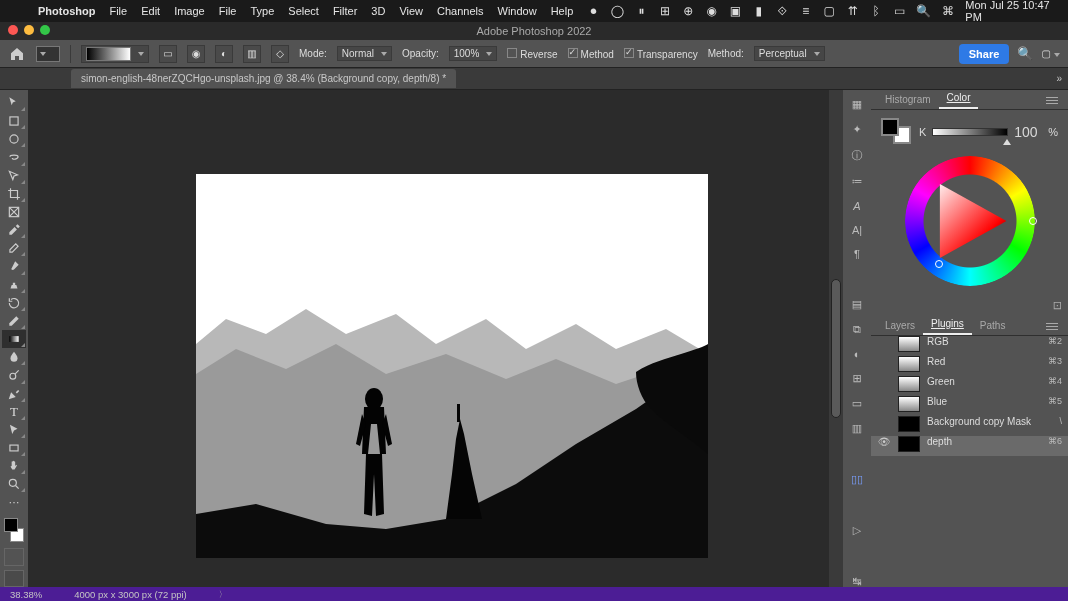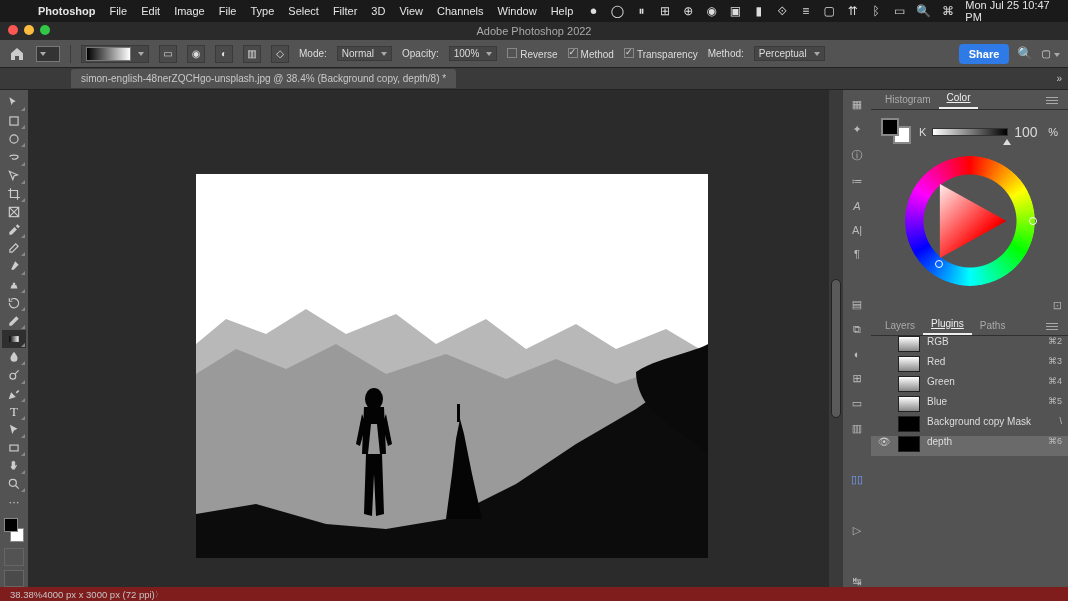--- a/index.html
+++ b/index.html
@@ -86,21 +86,21 @@
   
   .chan-panel{flex:1;display:flex;flex-direction:column;}
   .chan-row{display:flex;align-items:flex-start;height:20px;padding:0 6px;gap:7px;font-size:10px;color:#ddd;}
   .chan-row.sel{background:#6a6a6a;}
   .eye{width:14px;text-align:center;color:#ccc;font-size:10px;}
   .thumb{width:22px;height:16px;background:#888;border:1px solid #222;display:flex;align-items:center;justify-content:center;}
   .thumb.rgb{background:linear-gradient(#fff,#888);}
   .thumb.mask{background:#000;}
   .sc{margin-left:auto;font-size:9px;color:#bbb;}
   
-  .status{height:14px;background:#7f1d1d;display:flex;align-items:center;padding:0 10px;gap:0;font-size:9.5px;color:#c5c5c5;}
+  .status{height:14px;background:#4c1d95;display:flex;align-items:center;padding:0 10px;gap:32px;font-size:9.5px;color:#c5c5c5;}
   .caret{font-size:8px;color:#aaa;}
   .tri-down{display:inline-block;width:0;height:0;border-left:3px solid transparent;border-right:3px solid transparent;border-top:4px solid #aaa;margin-left:3px;}
   .ham{display:inline-block;width:12px;}
   .ham span{display:block;height:1px;background:#aaa;margin:2px 0;}
 </style>
 </head>
 <body>
 
 <div class="mac-bar">
   <div class="mac-left">

